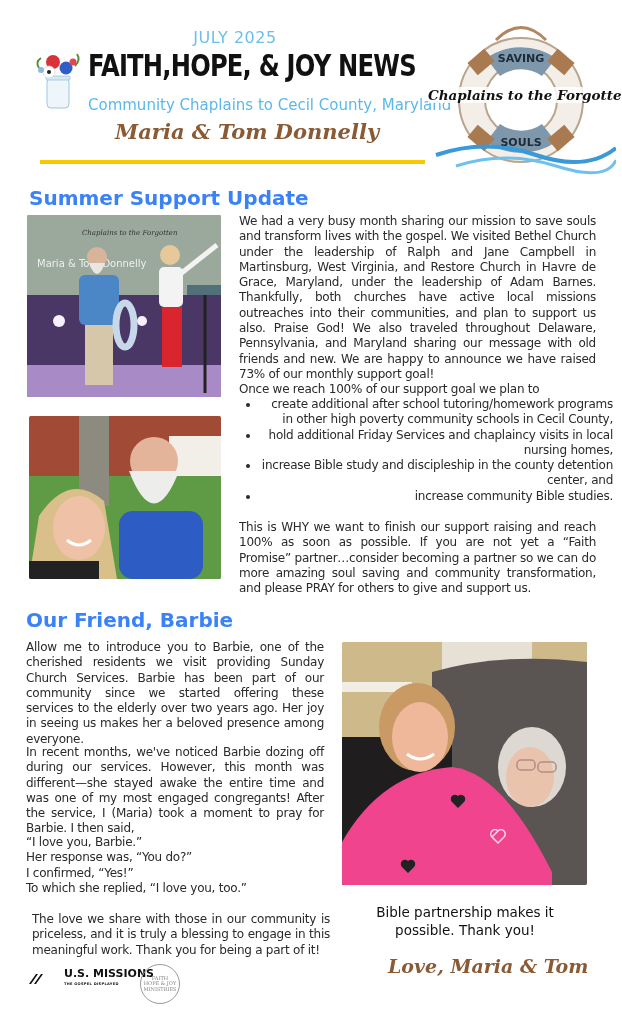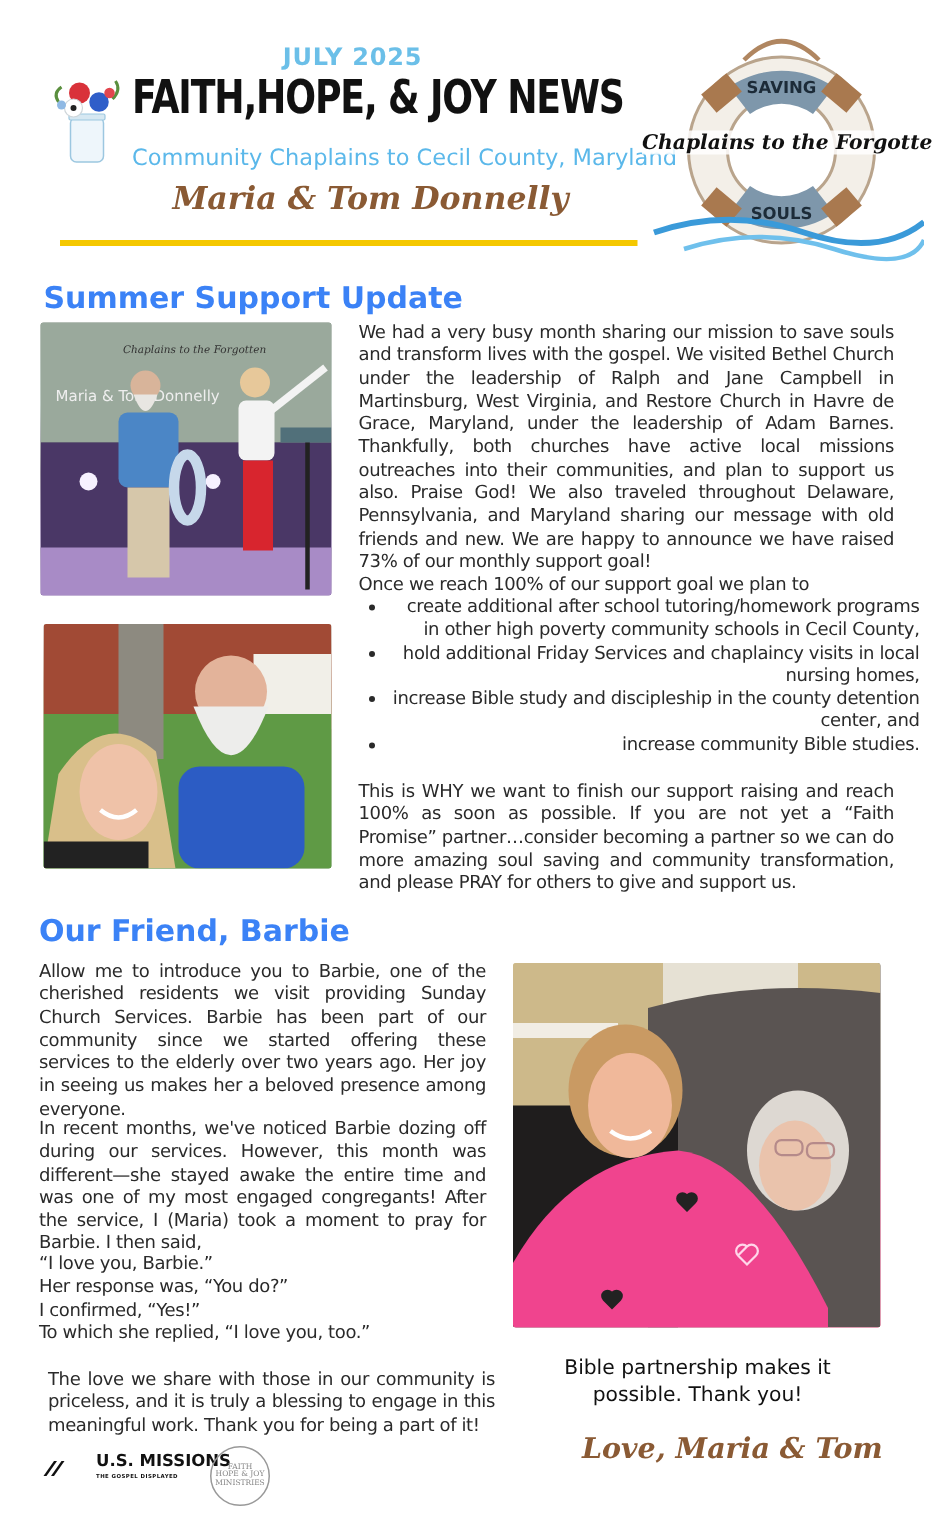--- a/index.html
+++ b/index.html
@@ -1,20 +1,20 @@
 <!DOCTYPE html>
 <html><head>
 <meta charset="utf-8">
 <style>
   html, body { margin:0; padding:0; background:#ffffff; }
   body { width:622px; height:1024px; position:relative; overflow:hidden; font-family:"Liberation Sans", sans-serif; color:#222; }
   .abs { position:absolute; }
 
   
-  .month { left:180px; top:28px; width:110px; text-align:center; color:#6bbfe8; font-size:16px; font-family:"DejaVu Sans", sans-serif; letter-spacing:0.5px;font-weight:bold; }
+  .month { left:180px; top:28px; width:110px; text-align:center; color:#6bbfe8; font-size:16px; font-family:"DejaVu Sans", sans-serif; letter-spacing:0.5px; }
   .title { left:88px; top:47px; font-family:"DejaVu Sans", sans-serif; font-weight:bold; font-size:31px; letter-spacing:-1px; color:#111; transform:scaleX(0.78); transform-origin:left top; white-space:nowrap; }
   .subtitle { left:88px; top:96px; color:#5bb8ea; font-size:15px; font-family:"DejaVu Sans", sans-serif; white-space:nowrap; }
   .names { left:115px; top:119px; color:#8a5a34; font-size:21px; font-family:"DejaVu Serif", serif; font-style:italic; font-weight:bold; white-space:nowrap; }
   .rule { left:40px; top:160px; width:385px; height:4px; background:#f5c800; }
 
   .vase { left:33px; top:48px; width:50px; height:62px; }
 
   .lifebuoy { left:426px; top:20px; width:190px; height:160px; }
   .buoy-caption { left:428px; top:87px; width:190px; text-align:center; font-family:"DejaVu Serif", serif; font-style:italic; font-weight:bold; font-size:13.5px; color:#111; background:rgba(255,255,255,0.85); white-space:nowrap; }
 

